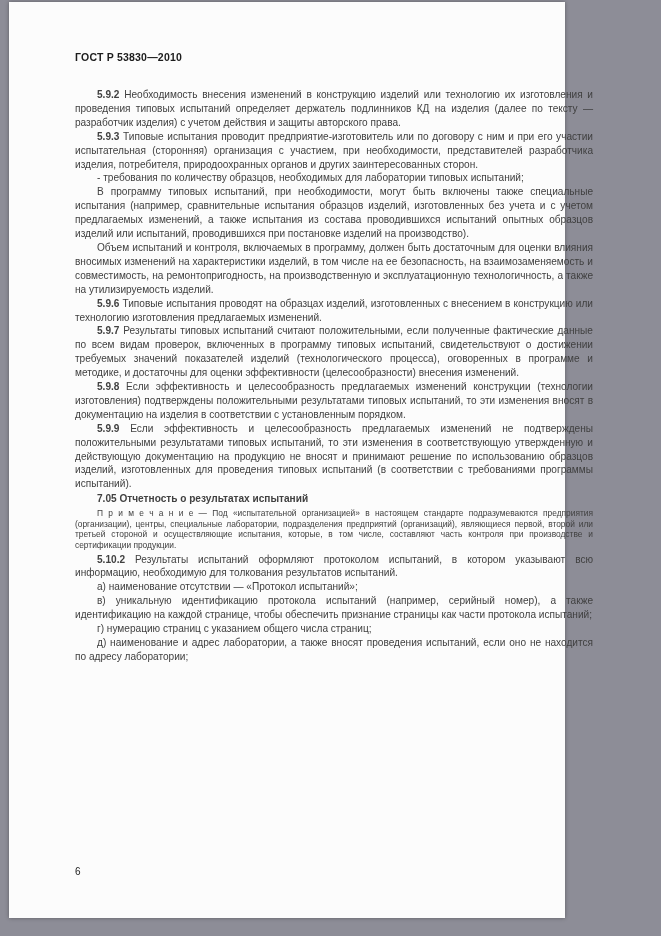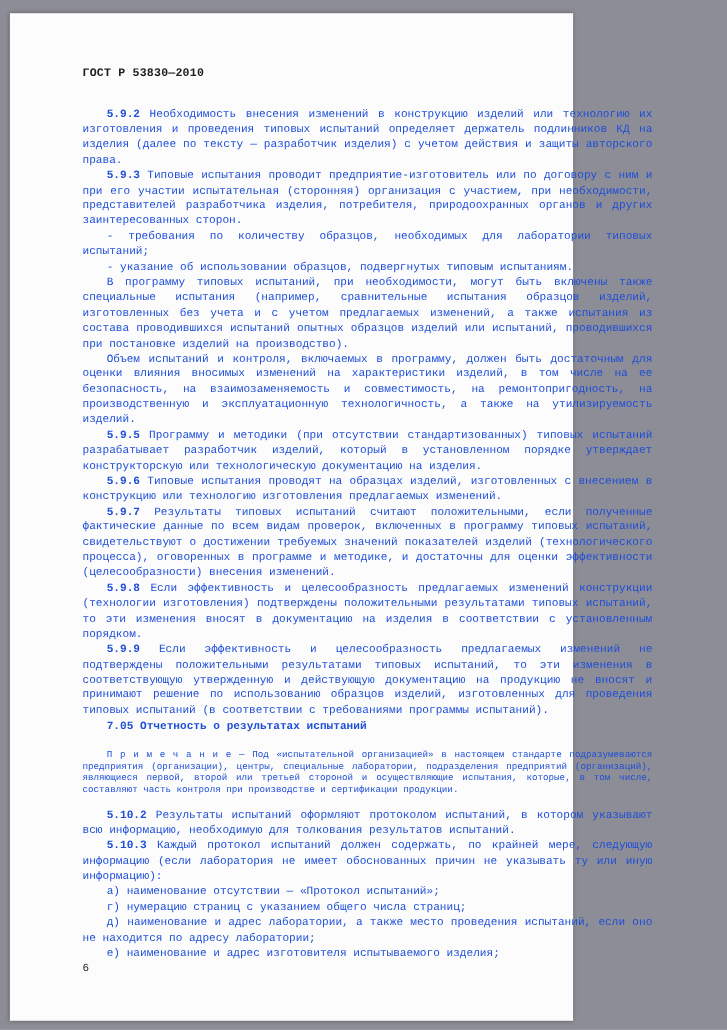--- a/index.html
+++ b/index.html
@@ -1,50 +1,47 @@
 <!DOCTYPE html>
 <html><head>
 <meta charset="utf-8">
 <style>
   html,body{margin:0;padding:0;background:#8d8d97;}
   .screen{position:relative;width:661px;height:936px;background:#8d8d97;overflow:hidden;
           font-family:"Liberation Sans",sans-serif;}
-  .page{position:absolute;left:9px;top:12px;width:512px;height:916px;background:#fcfcfc;
-        box-shadow:0 0 4px rgba(0,0,0,.35);font-family:Liberation Mono, monospace;}
+  .page{position:absolute;left:9px;top:2px;width:556px;height:916px;background:#fcfcfc;
+        box-shadow:0 0 4px rgba(0,0,0,.35);}
   .doc-header{position:absolute;left:66px;top:49px;font-size:10.5px;font-weight:bold;
               color:#1c1c1c;letter-spacing:.2px;}
-  .content{position:absolute;left:66px;top:86px;width:518px;color:#1d4ed8;}
+  .content{position:absolute;left:66px;top:86px;width:518px;color:#404040;}
   .content p{margin:0;font-size:10.1px;line-height:13.9px;text-align:justify;text-indent:22px;}
   .content p.heading{font-weight:bold;margin:1px 0;}
-  .content p.note{font-size:8.4px;line-height:10.6px;margin:12px 0;}
+  .content p.note{font-size:8.4px;line-height:10.6px;margin:2px 0;}
   .num{font-weight:bold;}
   .page-number{position:absolute;left:66px;top:864px;font-size:10px;color:#1c1c1c;}
 </style>
 </head>
 <body>
 
 <div class="screen">
   <div class="page">
     <div class="doc-header">ГОСТ Р 53830—2010</div>
     <div class="content">
         <p class="para"><span class="num">5.9.2 </span>Необходимость внесения изменений в конструкцию изделий или технологию их изготовления и проведения типовых испытаний определяет держатель подлинников КД на изделия (далее по тексту — разработчик изделия) с учетом действия и защиты авторского права.</p>
         <p class="para"><span class="num">5.9.3 </span>Типовые испытания проводит предприятие-изготовитель или по договору с ним и при его участии испытательная (сторонняя) организация с участием, при необходимости, представителей разработчика изделия, потребителя, природоохранных органов и других заинтересованных сторон.</p>
         <p class="list">- требования по количеству образцов, необходимых для лаборатории типовых испытаний;</p>
-        <p class="list">- указание об использовании образцов, подвергнутых типовым испытаниям.</p>
         <p class="para">В программу типовых испытаний, при необходимости, могут быть включены также специальные испытания (например, сравнительные испытания образцов изделий, изготовленных без учета и с учетом предлагаемых изменений, а также испытания из состава проводившихся испытаний опытных образцов изделий или испытаний, проводившихся при постановке изделий на производство).</p>
         <p class="para">Объем испытаний и контроля, включаемых в программу, должен быть достаточным для оценки влияния вносимых изменений на характеристики изделий, в том числе на ее безопасность, на взаимозаменяемость и совместимость, на ремонтопригодность, на производственную и эксплуатационную технологичность, а также на утилизируемость изделий.</p>
-        <p class="para"><span class="num">5.9.5 </span>Программу и методики (при отсутствии стандартизованных) типовых испытаний разрабатывает разработчик изделий, который в установленном порядке утверждает конструкторскую или технологическую документацию на изделия.</p>
         <p class="para"><span class="num">5.9.6 </span>Типовые испытания проводят на образцах изделий, изготовленных с внесением в конструкцию или технологию изготовления предлагаемых изменений.</p>
         <p class="para"><span class="num">5.9.7 </span>Результаты типовых испытаний считают положительными, если полученные фактические данные по всем видам проверок, включенных в программу типовых испытаний, свидетельствуют о достижении требуемых значений показателей изделий (технологического процесса), оговоренных в программе и методике, и достаточны для оценки эффективности (целесообразности) внесения изменений.</p>
         <p class="para"><span class="num">5.9.8 </span>Если эффективность и целесообразность предлагаемых изменений конструкции (технологии изготовления) подтверждены положительными результатами типовых испытаний, то эти изменения вносят в документацию на изделия в соответствии с установленным порядком.</p>
         <p class="para"><span class="num">5.9.9 </span>Если эффективность и целесообразность предлагаемых изменений не подтверждены положительными результатами типовых испытаний, то эти изменения в соответствующую утвержденную и действующую документацию на продукцию не вносят и принимают решение по использованию образцов изделий, изготовленных для проведения типовых испытаний (в соответствии с требованиями программы испытаний).</p>
         <p class="heading"><span class="num">7.05 </span>Отчетность о результатах испытаний</p>
         <p class="note">П р и м е ч а н и е — Под «испытательной организацией» в настоящем стандарте подразумеваются предприятия (организации), центры, специальные лаборатории, подразделения предприятий (организаций), являющиеся первой, второй или третьей стороной и осуществляющие испытания, которые, в том числе, составляют часть контроля при производстве и сертификации продукции.</p>
         <p class="para"><span class="num">5.10.2 </span>Результаты испытаний оформляют протоколом испытаний, в котором указывают всю информацию, необходимую для толкования результатов испытаний.</p>
-        <p class="para"><span class="num">5.10.3 </span>Каждый протокол испытаний должен содержать, по крайней мере, следующую информацию (если лаборатория не имеет обоснованных причин не указывать ту или иную информацию):</p>
         <p class="list">а) наименование отсутствии — «Протокол испытаний»;</p>
+        <p class="list">в) уникальную идентификацию протокола испытаний (например, серийный номер), а также идентификацию на каждой странице, чтобы обеспечить признание страницы как части протокола испытаний;</p>
         <p class="list">г) нумерацию страниц с указанием общего числа страниц;</p>
-        <p class="list">д) наименование и адрес лаборатории, а также место проведения испытаний, если оно не находится по адресу лаборатории;</p>
-        <p class="list">е) наименование и адрес изготовителя испытываемого изделия;</p>
+        <p class="list">д) наименование и адрес лаборатории, а также вносят проведения испытаний, если оно не находится по адресу лаборатории;</p>
       </div>
     <div class="page-number">6</div>
   </div>
 </div>
 
 </body></html>

